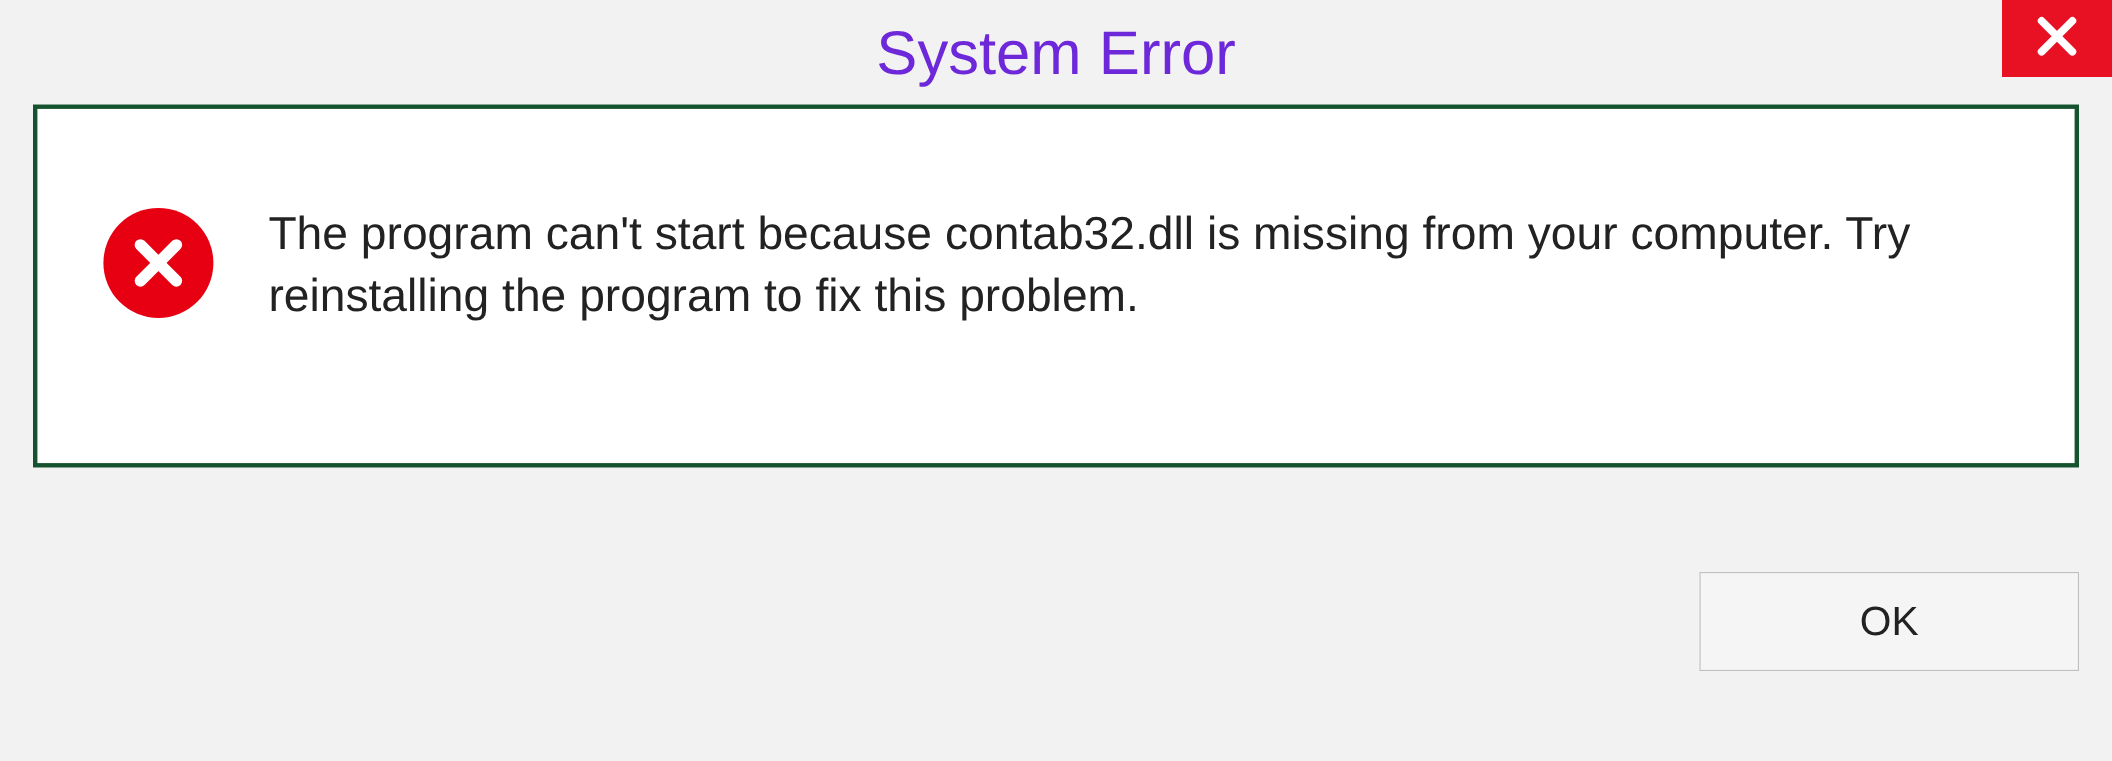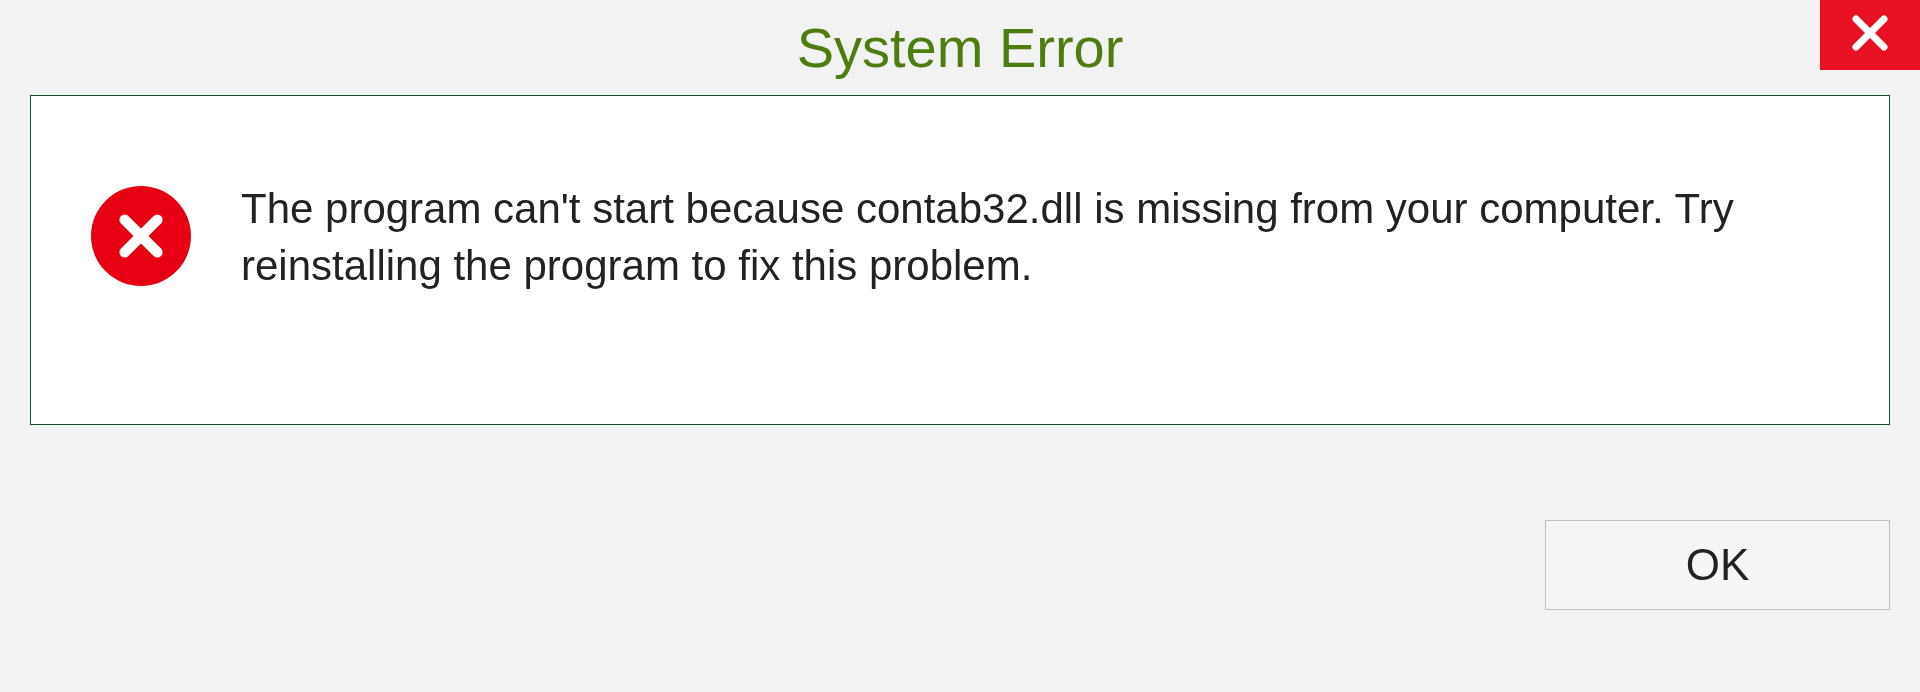--- a/index.html
+++ b/index.html
@@ -21,21 +21,21 @@
       position: relative;
       height: 95px;
       display: flex;
       align-items: center;
       justify-content: center;
     }
     
     .title {
       font-size: 56px;
       font-weight: 400;
-      color: #4d7c0f;
+      color: #6d28d9;
       text-align: center;
     }
     
     .close-button {
       position: absolute;
       top: 0;
       right: 0;
       width: 100px;
       height: 70px;
       background: #e81123;
@@ -45,21 +45,21 @@
       cursor: pointer;
     }
     
     .close-button svg {
       width: 42px;
       height: 42px;
     }
     
     .content-panel {
       background: #ffffff;
-      border: 1px solid #14532d;
+      border: 4px solid #14532d;
       margin: 0 30px;
       height: 330px;
       padding: 85px 60px 40px 60px;
       display: flex;
       align-items: flex-start;
       gap: 50px;
     }
     
     .error-icon {
       flex-shrink: 0;
@@ -102,21 +102,21 @@
     }
     
     .ok-button {
       position: absolute;
       right: 30px;
       bottom: 45px;
       width: 345px;
       height: 90px;
       background: #f5f5f5;
       border: 1px solid #bfbfbf;
-      font-size: 44px;
+      font-size: 37px;
       color: #222;
       display: flex;
       align-items: center;
       justify-content: center;
       cursor: pointer;
       font-family: inherit;
     }
   </style>
 </head>
 <body>

